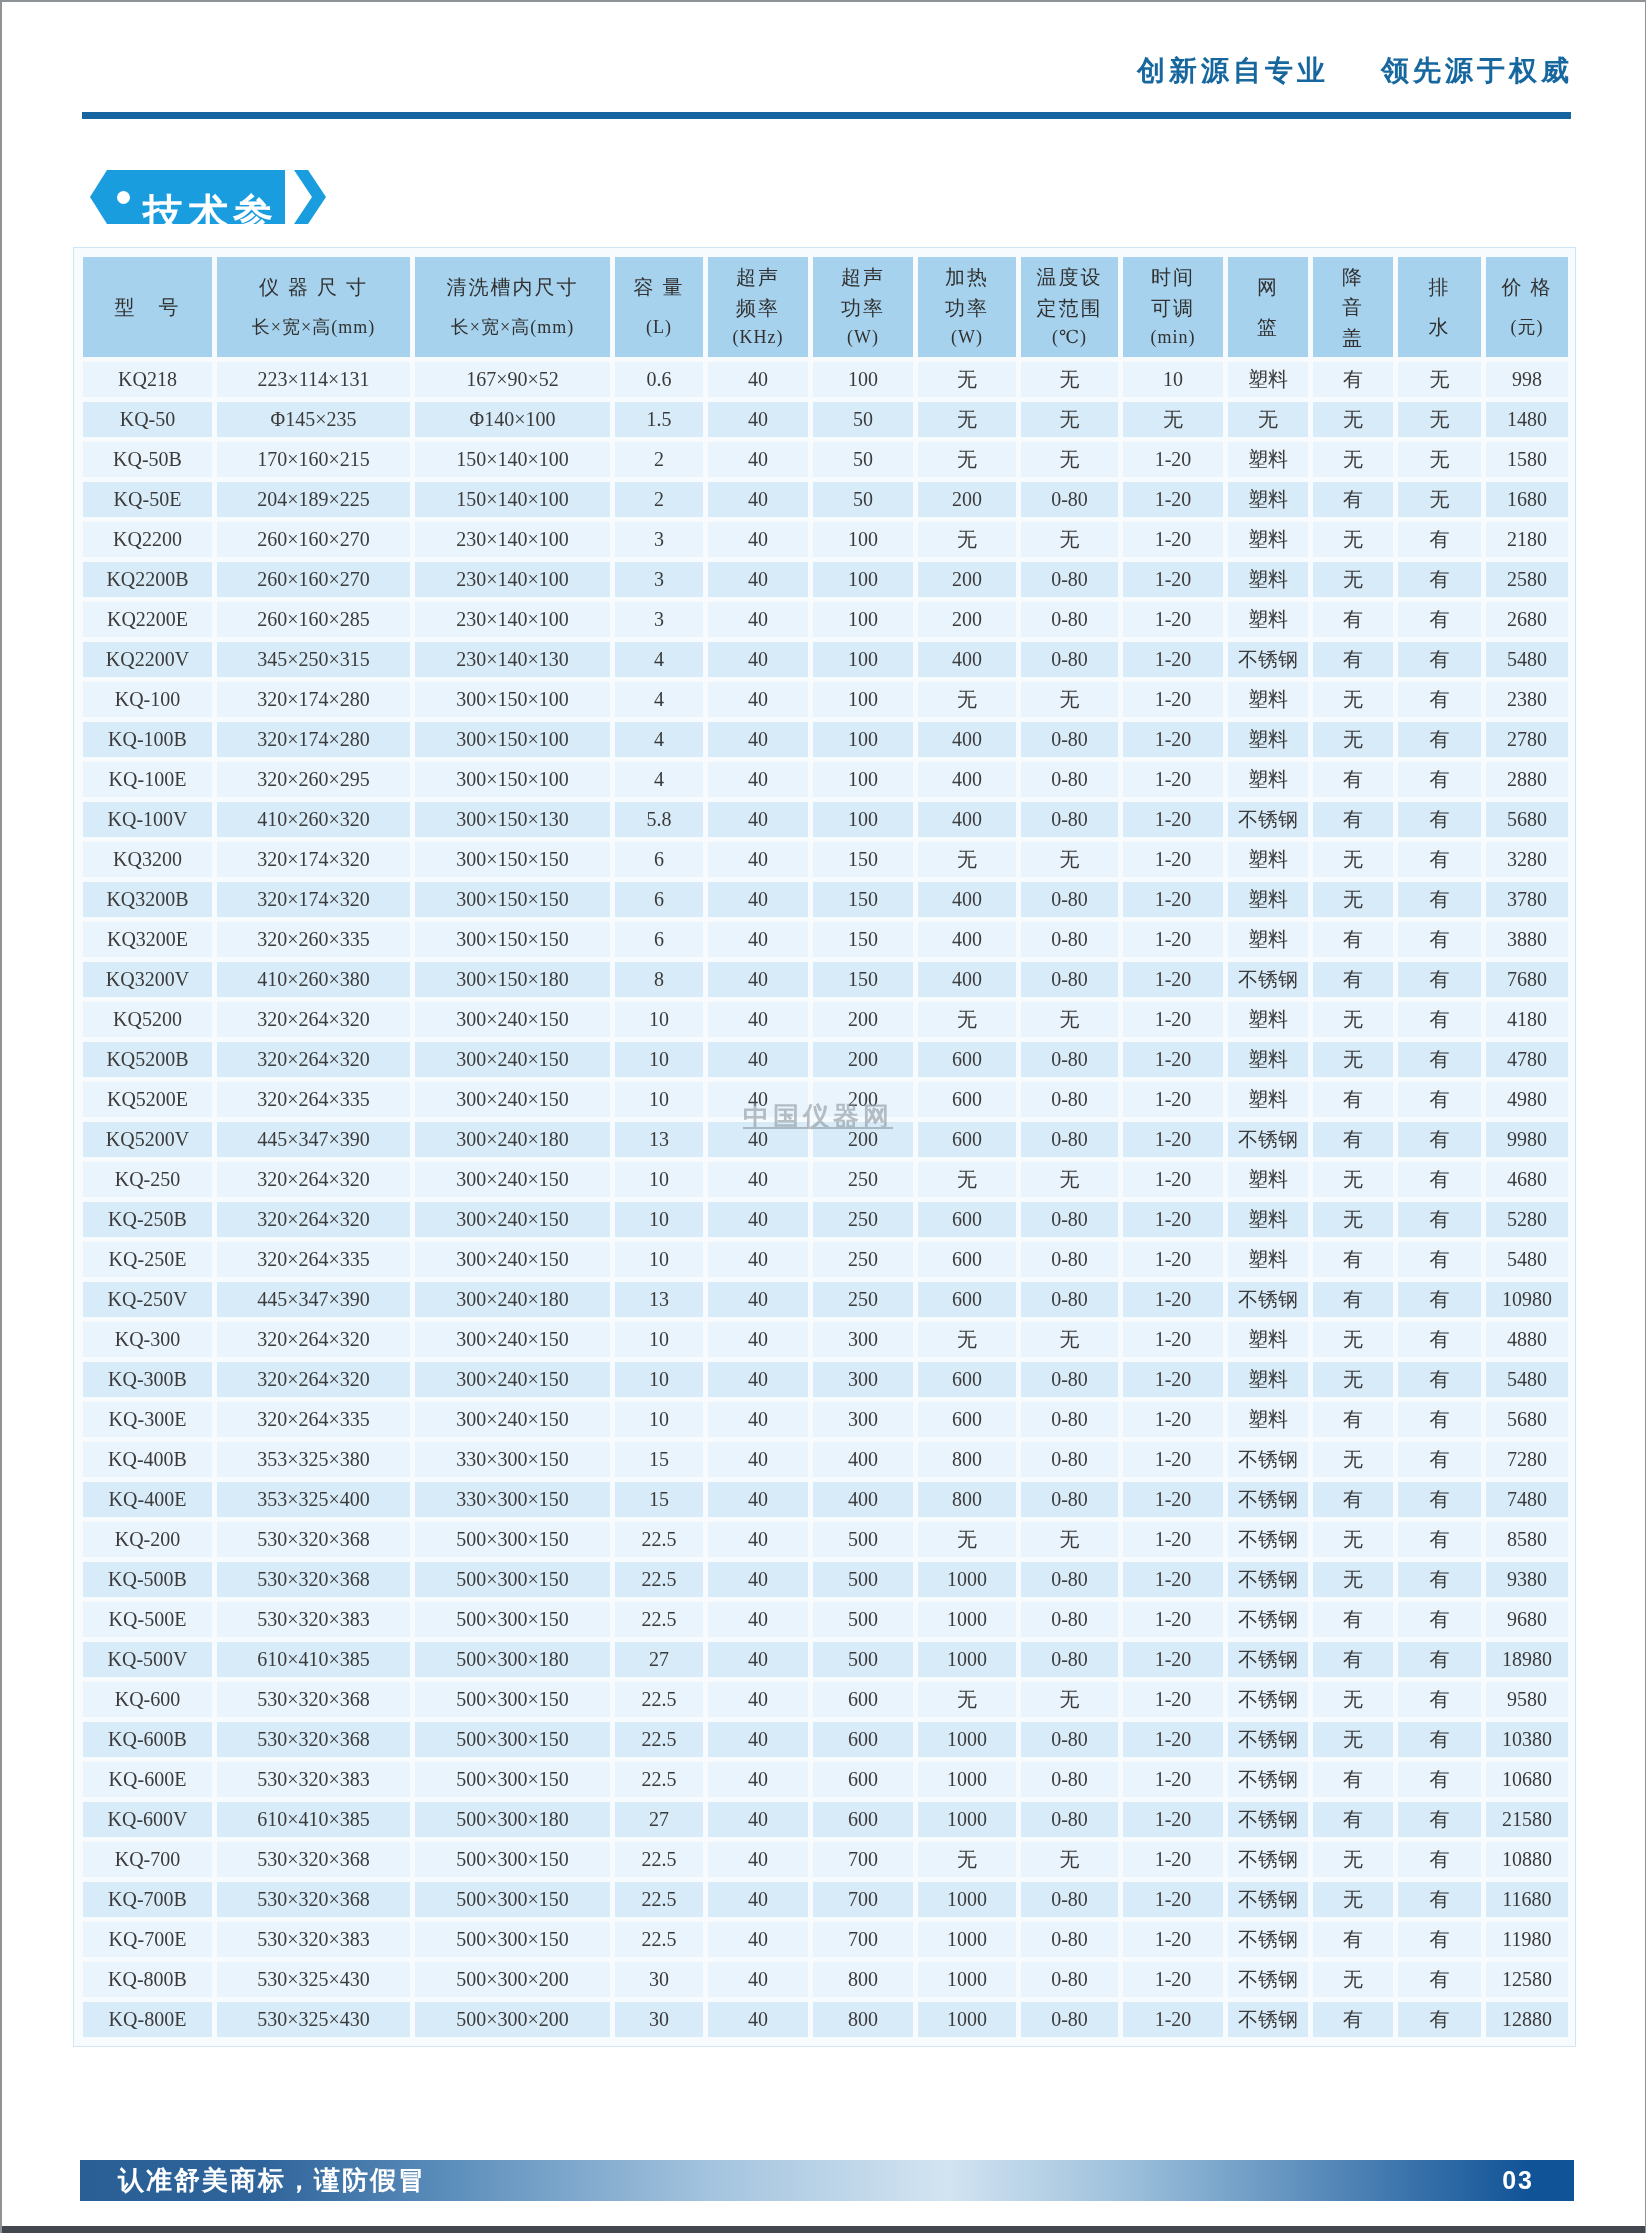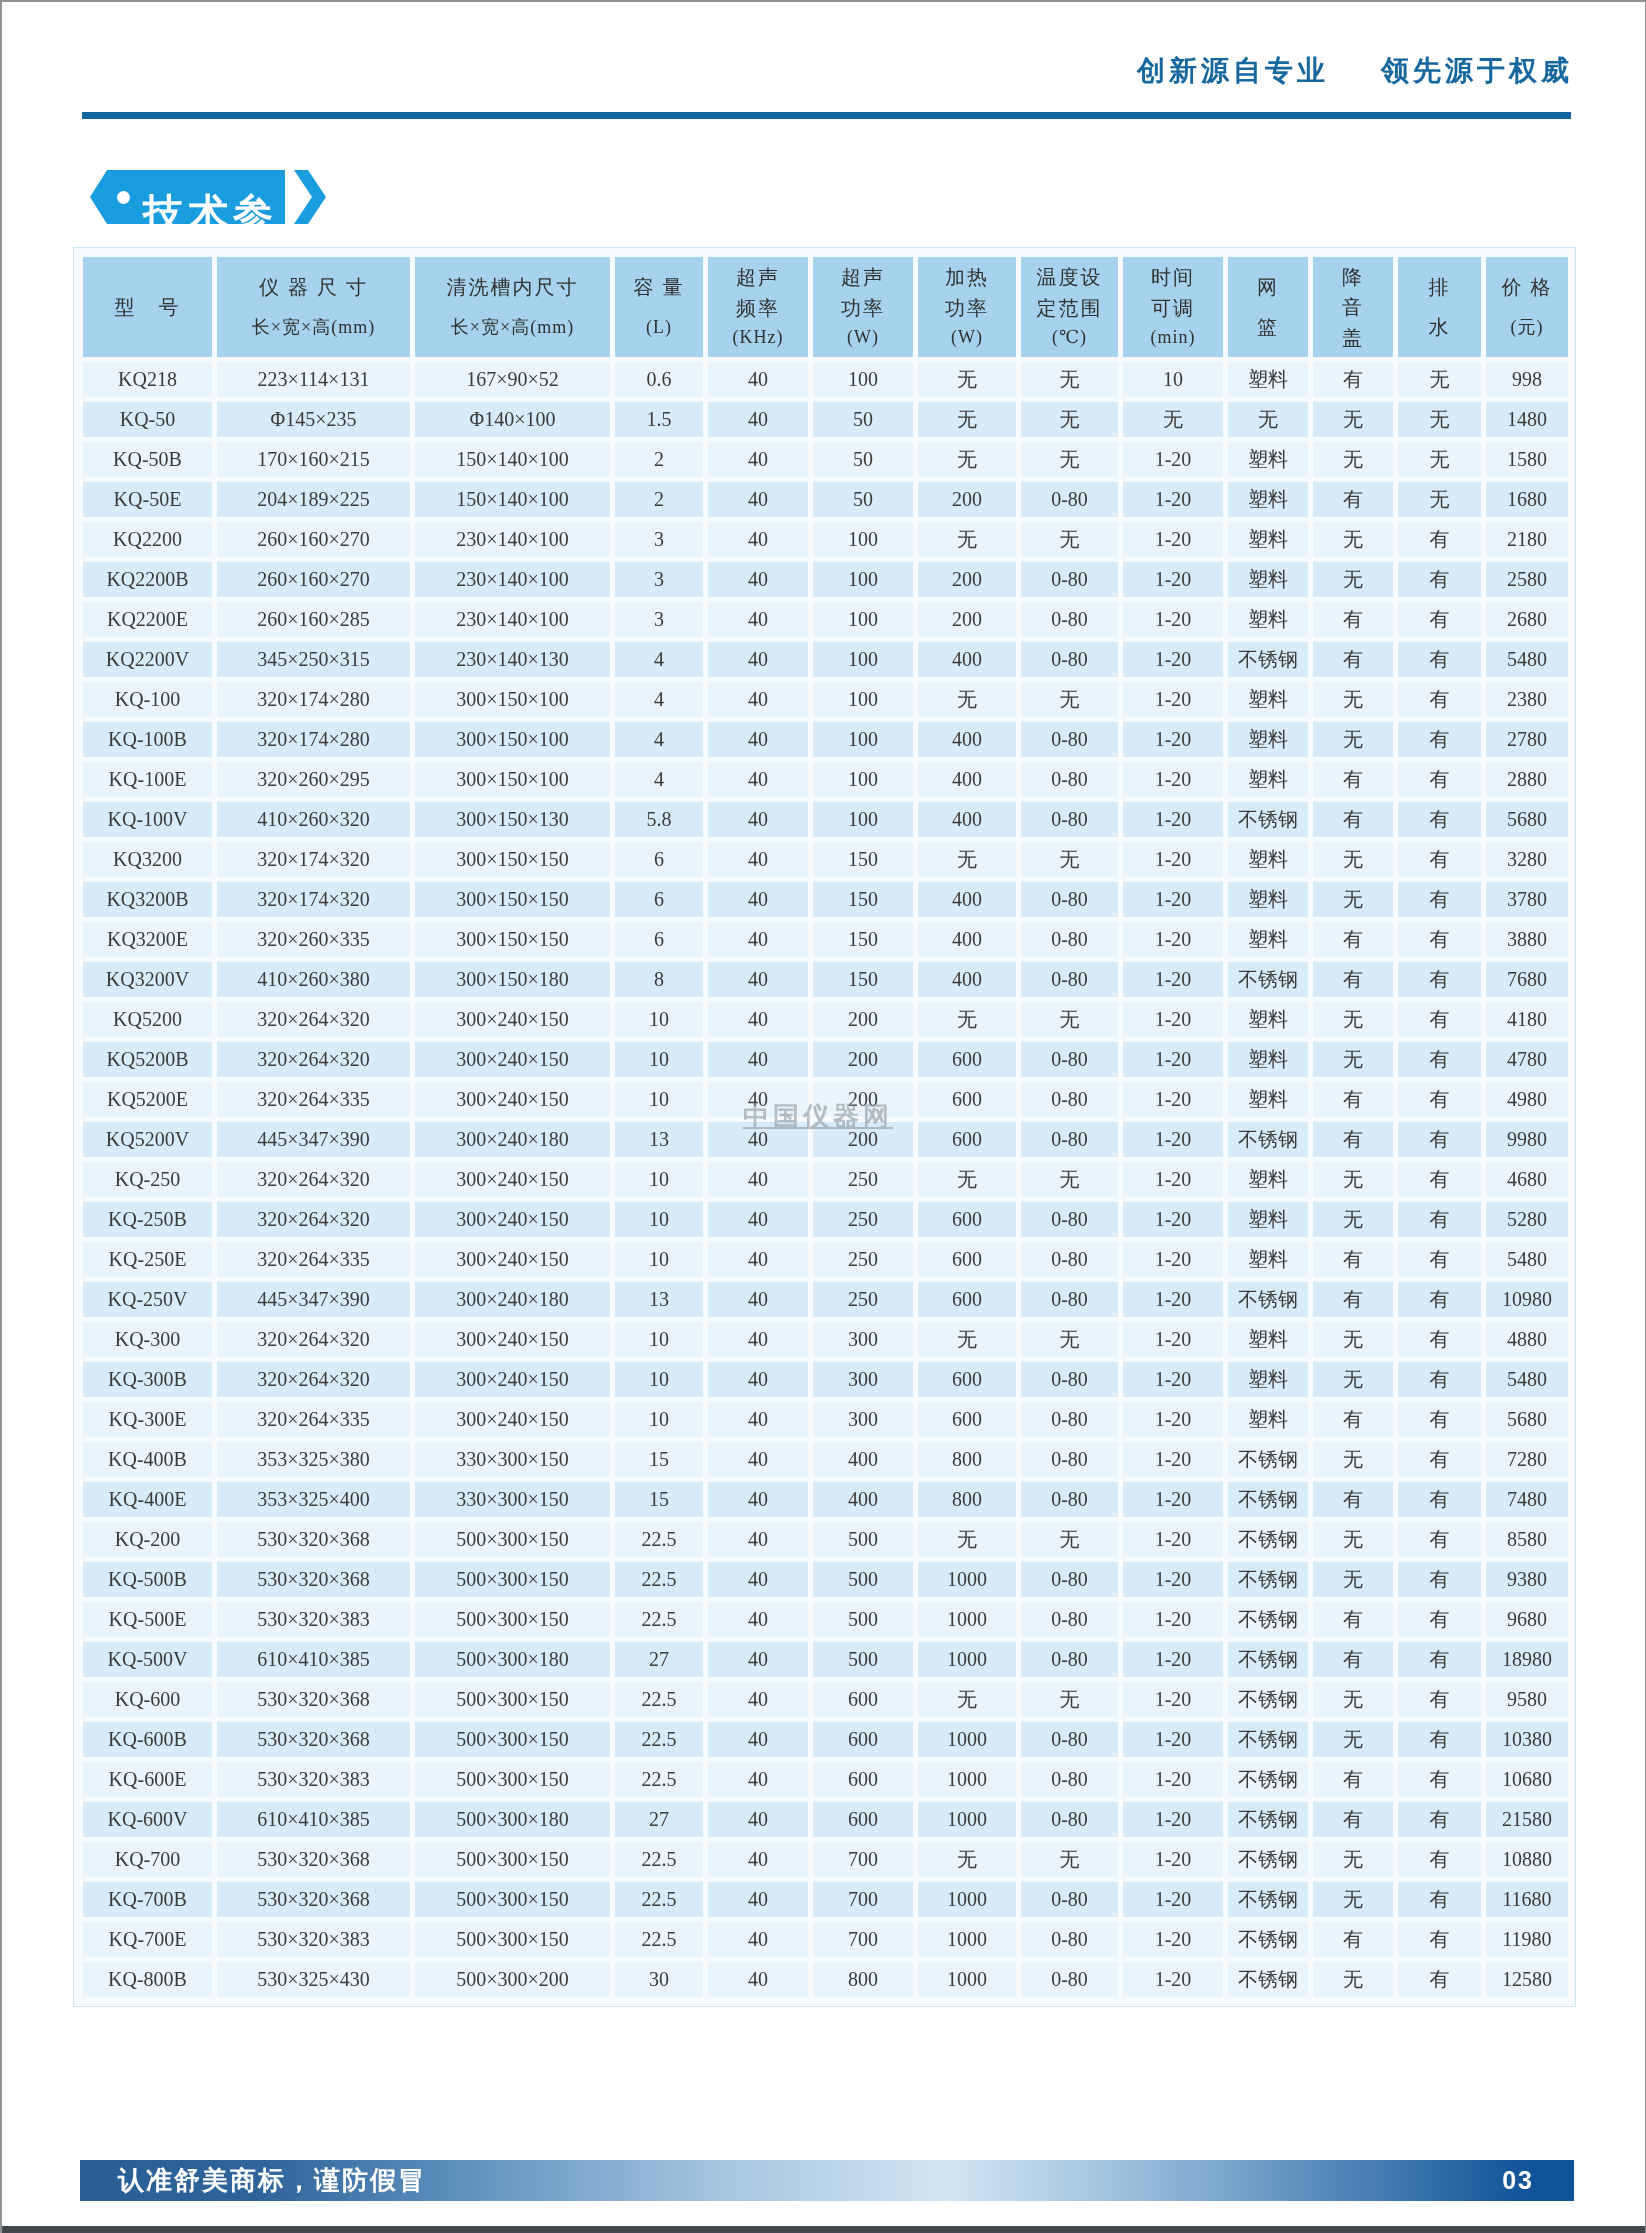--- a/index.html
+++ b/index.html
@@ -825,20 +825,35 @@
             <td>40</td>
             <td>800</td>
             <td>1000</td>
             <td>0-80</td>
             <td>1-20</td>
             <td>不锈钢</td>
             <td>无</td>
             <td>有</td>
             <td>12580</td>
           </tr>
+          <tr class="even">
+            <td>KQ-800E</td>
+            <td>530×325×430</td>
+            <td>500×300×200</td>
+            <td>30</td>
+            <td>40</td>
+            <td>800</td>
+            <td>1000</td>
+            <td>0-80</td>
+            <td>1-20</td>
+            <td>不锈钢</td>
+            <td>有</td>
+            <td>有</td>
+            <td>12880</td>
+          </tr>
         </tbody>
     </table>
   </div>
 
   <div class="watermark">中国仪器网</div>
 
   <div class="footer-bar">
     <span class="footer-note">认准舒美商标，谨防假冒</span>
     <span class="footer-page">03</span>
   </div>

